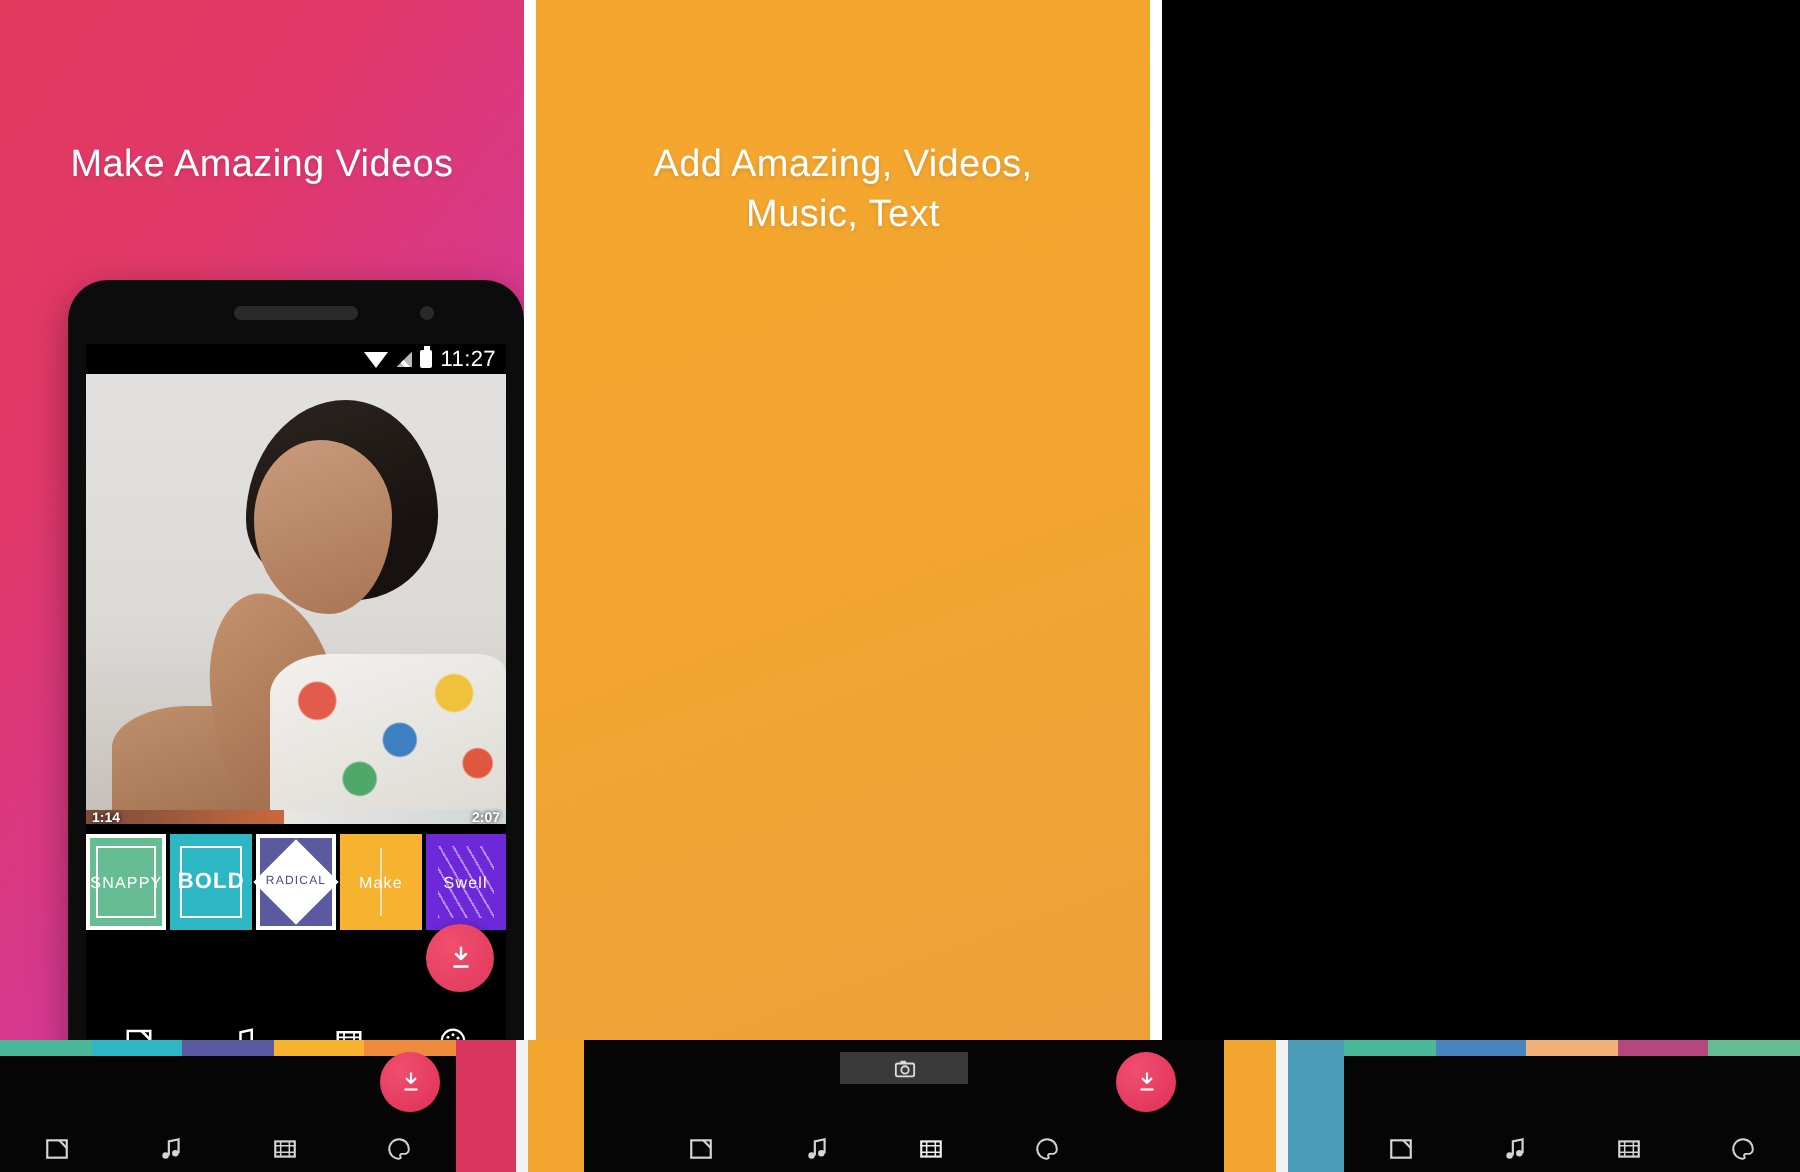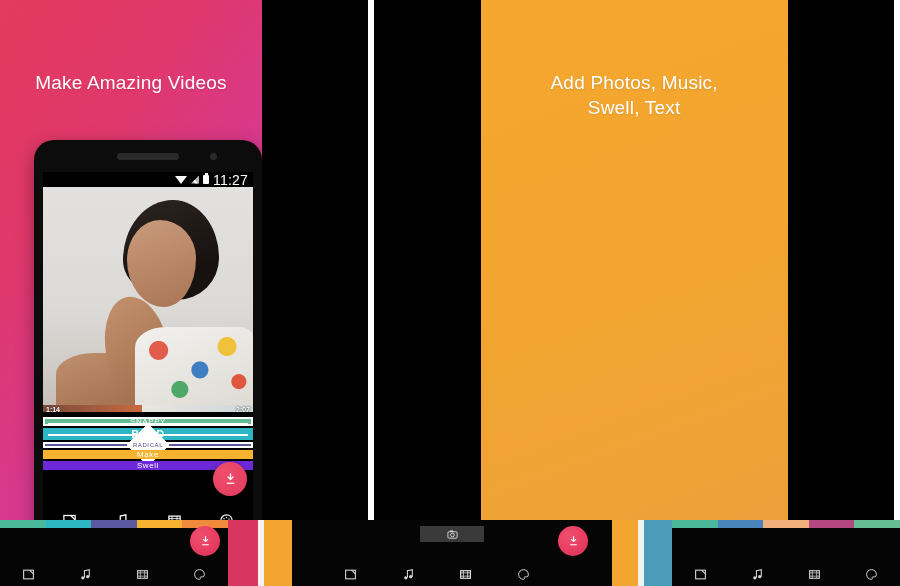--- a/index.html
+++ b/index.html
@@ -2,21 +2,21 @@
 <html><head>
 <meta charset="utf-8">
 <style>
   * { margin:0; padding:0; box-sizing:border-box; }
   html,body { width:900px; height:586px; overflow:hidden; background:#000; }
   body { font-family:"Liberation Sans", sans-serif; }
 
   .stage { position:relative; width:900px; height:586px; overflow:hidden; }
 
   
-  .row { position:absolute; left:0; top:0; width:900px; height:583px; display:flex;justify-content:space-between; }
+  .row { position:absolute; left:0; top:0; width:900px; height:583px; display:flex; }
   .panel { position:relative; height:520px; overflow:hidden; }
   .panel.p1 { width:262px; background:linear-gradient(125deg,#e33a5e 0%,#e0386a 30%,#d4399b 70%,#c93fa8 100%); }
   .panel.p2 { width:6px; background:#fff; }
   .panel.p3 { width:307px; background:linear-gradient(160deg,#f5a62e 0%,#f2a62f 50%,#eda03a 100%); }
   .panel.p4 { width:6px; background:#fff; }
   .panel.p5 { width:319px; background:linear-gradient(160deg,#5aa8c2 0%,#4b97b4 55%,#3f8aa8 100%); }
 
   .headline { position:absolute; left:0; right:0; top:70px; text-align:center;
               color:#fff; font-size:19px; line-height:25px; font-weight:400;
               letter-spacing:.2px; text-shadow:0 1px 2px rgba(0,0,0,.12); }
@@ -29,21 +29,21 @@
   .phone .cam { position:absolute; top:13px; width:7px; height:7px; border-radius:50%; background:#2a2a2a; }
   .screen { position:absolute; left:9px; right:9px; top:32px; bottom:0; background:#000; overflow:hidden; }
 
   
   #phone1 { left:34px; top:140px; width:228px; height:400px; }
   #phone1 .cam { left:176px; }
 
   
   .statusbar { position:relative; height:15px; background:#000; display:flex;
                align-items:center; justify-content:flex-end; padding-right:5px; gap:4px; }
-  .sb-clock { color:#fff; font-size:14px; letter-spacing:.2px; }
+  .sb-clock { color:#fff; font-size:11px; letter-spacing:.2px; }
   .ic-wifi { width:0;height:0;border-left:6px solid transparent;border-right:6px solid transparent;
              border-top:8px solid #fff; }
   .ic-sig { width:8px;height:8px;background:#bbb;
             clip-path:polygon(100% 0,100% 100%,0 100%); position:relative; }
   .ic-sig:after{content:"";position:absolute;left:-1px;top:-1px;width:11px;height:1.5px;
                 background:#fff;transform:rotate(48deg);transform-origin:left;}
   .ic-batt { width:6px;height:9px;background:#fff;border-radius:1px; position:relative; }
   .ic-batt:before{content:"";position:absolute;top:-2px;left:1.5px;width:3px;height:2px;background:#fff;}
 
   
@@ -77,21 +77,21 @@
 
   
   .timeline { position:relative; height:12px; background:#000; }
   .tl-track { position:absolute; left:0; right:0; top:0; height:7px; }
   .tl-seg { position:absolute; top:0; height:7px; }
   .tl-time { position:absolute; top:1px; color:#fff; font-size:7px; font-weight:700;
              text-shadow:0 0 2px #000; }
   .tl-left { left:3px; } .tl-right { right:3px; }
 
   
-  .styles { display:flex; height:48px; gap:2px; background:#000;flex-direction:column; }
+  .styles { display:flex; height:48px; gap:2px; background:#000; }
   .chip { flex:1; position:relative; display:flex; align-items:center; justify-content:center; }
   .chip span { color:#fff; font-size:8px; letter-spacing:.6px; position:relative; z-index:2; }
   .chip.sel { outline:2px solid #fff; outline-offset:-2px; }
   .chip .box { position:absolute; left:5px; right:5px; top:6px; bottom:6px; border:1px solid #fff; }
   .chip .dia { position:absolute; left:50%; top:50%; width:30px; height:30px;
                transform:translate(-50%,-50%) rotate(45deg); border:1px solid #fff; background:#fff; }
   .chip.rad span { color:#4b4a8f; font-size:6px; }
   .chip .ln { position:absolute; left:50%; top:7px; bottom:7px; width:1px; background:rgba(255,255,255,.65); }
   .chip .zz { position:absolute; inset:6px; background:repeating-linear-gradient(60deg,
               rgba(255,255,255,.45) 0 1px, transparent 1px 6px); }
@@ -220,22 +220,22 @@
           </div>
 
         </div>
       </div>
     </div>
 
     <div class="panel p2"></div>
 
     <div class="panel p3">
       <div class="headline">
-        <div>Add Photos, Music,</div>
-        <div>Swell, Text</div>
+        <div>Add Amazing, Videos,</div>
+        <div>Music, Text</div>
       </div>
 
     </div>
 
     <div class="panel p4"></div>
 
 
   </div>
 
   <div class="row2">

